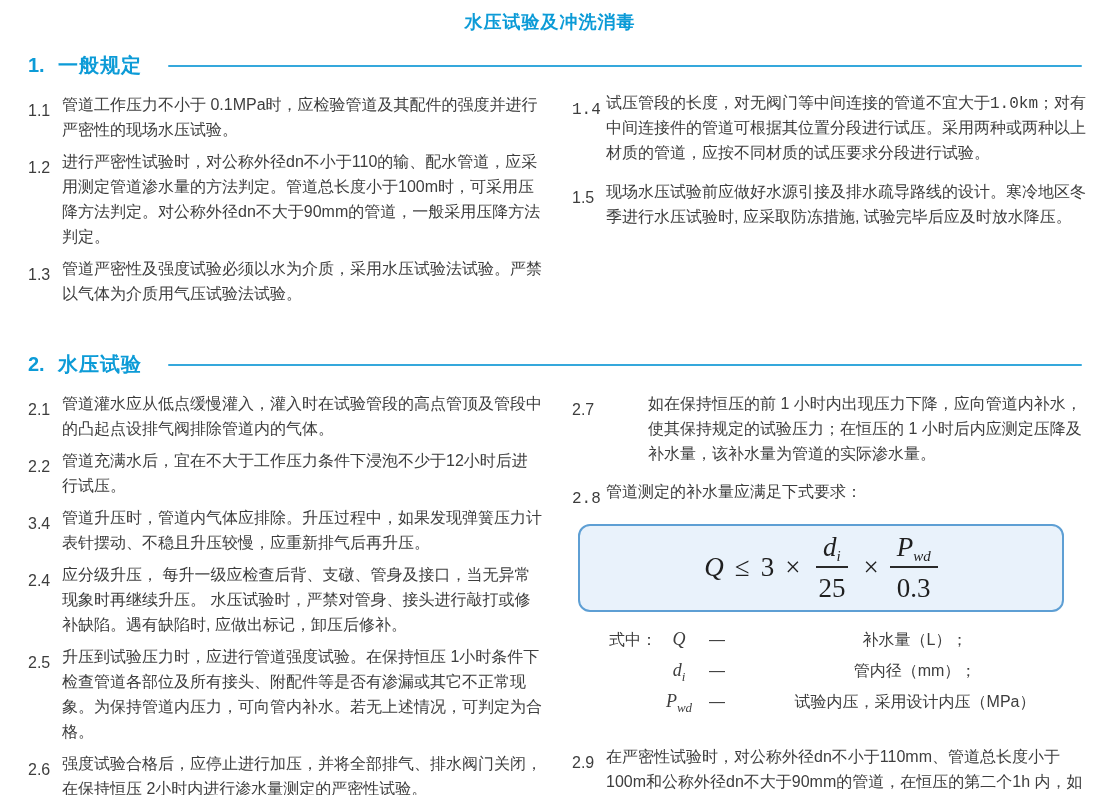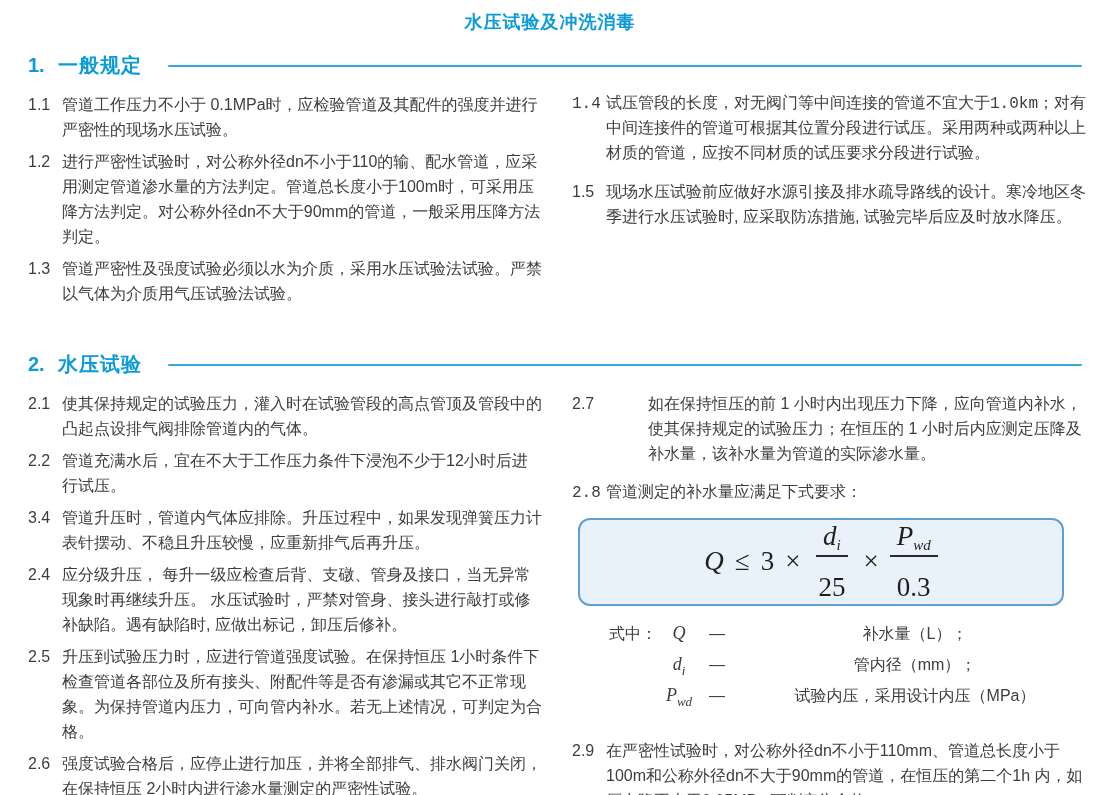--- a/index.html
+++ b/index.html
@@ -16,38 +16,38 @@
   .section { padding:0 14px 0 28px; }
   .section-1 { margin-top:18px; }
   .section-2 { margin-top:38px; }
   .sec-header { display:flex; align-items:center; color:#0c9bd7; font-weight:bold; font-size:20px; }
   .sec-num { flex:0 0 30px; }
   .sec-title { letter-spacing:1px; }
   .sec-rule { flex:1; height:2px; background:#35a8dc; margin-left:26px; margin-right:4px; border-radius:1px; }
   .columns { display:flex; gap:30px; margin-top:13px; }
   .col { flex:1 1 0; min-width:0; }
   .item { display:flex; margin-bottom:7px; font-size:16px; line-height:25px; }
-  .item-num { flex:0 0 34px; }
+  .item-num { flex:0 0 34px;margin-top:6px; }
   .item-text { flex:1; }
   .mb-lg { margin-bottom:15px;gap:42px; }
   .mb-md { margin-bottom:12px;font-family:Liberation Mono, monospace; }
   .formula-box {
     margin:0 0 15px 6px; width:486px; height:88px;
     background:#e9f2fb; border:2px solid #5e9fd4; border-radius:12px;
     display:flex; align-items:center; justify-content:center;
   }
   .formula {
     font-family:"Liberation Serif","DejaVu Serif",serif;
     font-size:27px; color:#1f1f1f; display:flex; align-items:center; gap:11px;
   }
   .f-var { font-style:italic; }
   .f-sub { font-size:15px; font-style:italic; vertical-align:-5px; }
   .frac { display:inline-flex; flex-direction:column; align-items:center; line-height:1.15; }
   .frac-num { padding:0 7px 1px; border-bottom:2px solid #2a2a2a; }
-  .frac-den { padding:15px 7px 0; }
+  .frac-den { padding:5px 7px 0; }
   .legend { margin:0 0 24px 36px; font-size:16px; line-height:24px;text-align:center; }
   .legend-row { display:flex; align-items:baseline; }
   .legend-prefix { flex:0 0 50px; }
   .legend-var {
     flex:0 0 42px; font-family:"Liberation Serif","DejaVu Serif",serif;
     font-style:italic; font-size:18px;
   }
   .legend-var .f-sub { font-size:13px; }
   .legend-dash { flex:0 0 34px; }
   .legend-desc { flex:1;margin-left:10px; }
@@ -96,21 +96,21 @@
   <div class="section section-2">
     <div class="sec-header">
       <span class="sec-num">2.</span>
       <span class="sec-title">水压试验</span>
       <span class="sec-rule"></span>
     </div>
     <div class="columns">
       <div class="col">
         <div class="item">
           <span class="item-num">2.1</span>
-          <span class="item-text">使其保持规定的试验压力，灌入时在试验管段的高点管顶及管段中的凸起点设排气阀排除管道内的气体。</span>
+          <span class="item-text">管道灌水应从低点缓慢灌入，灌入时在试验管段的高点管顶及管段中的凸起点设排气阀排除管道内的气体。</span>
         </div>
         <div class="item">
           <span class="item-num">2.2</span>
           <span class="item-text">管道充满水后，宜在不大于工作压力条件下浸泡不少于12小时后进行试压。</span>
         </div>
         <div class="item">
           <span class="item-num">3.4</span>
           <span class="item-text">管道升压时，管道内气体应排除。升压过程中，如果发现弹簧压力计表针摆动、不稳且升压较慢，应重新排气后再升压。</span>
         </div>
         <div class="item">

